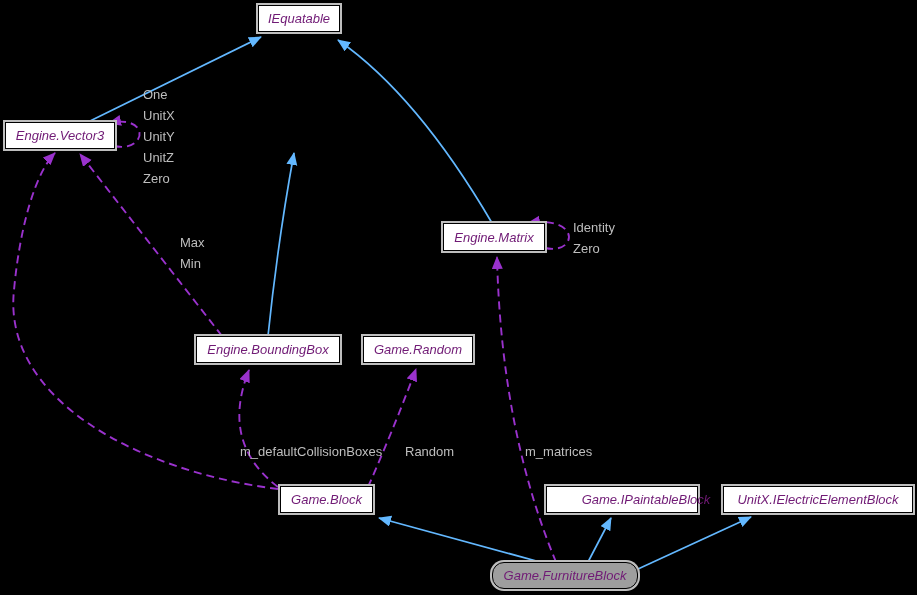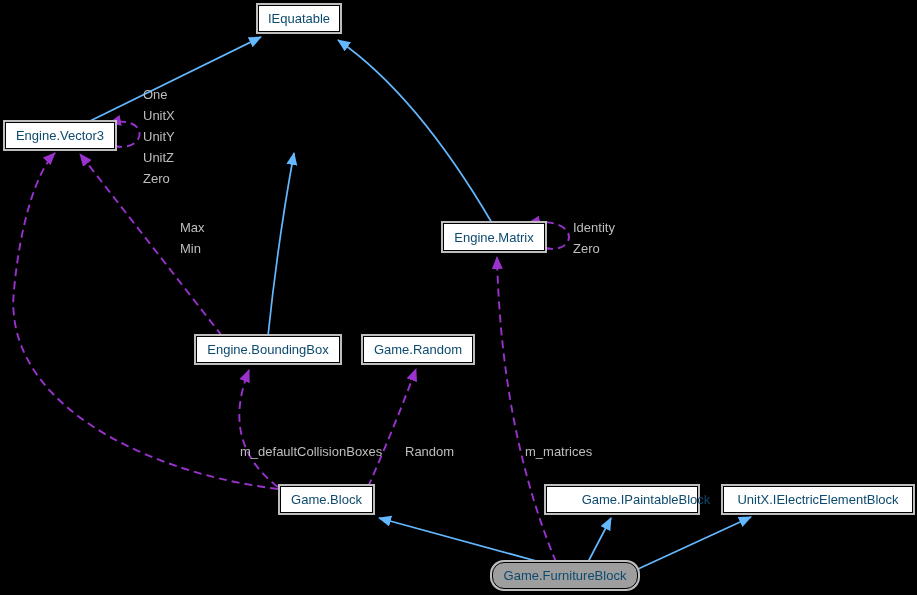--- a/index.html
+++ b/index.html
@@ -9,26 +9,27 @@
     font-family: "Liberation Sans", sans-serif;
     overflow: hidden;
   }
   .canvas { position: relative; width: 917px; height: 595px; background: #000; }
   .edges { position: absolute; left: 0; top: 0; width: 917px; height: 595px; }
   .edge-inherit { fill: none; stroke: #63B8FF; stroke-width: 1.7; }
   .edge-usage  { fill: none; stroke: #9A32CD; stroke-width: 1.9; stroke-dasharray: 8 5; }
   .node {
     position: absolute;
     display: flex; align-items: center; justify-content: center;
-    background: #FFFFFF; color: #0c4a6e;
+    background: #FFFFFF; color: #701a75;
     border: 1px solid #000000;
     box-shadow: 0 0 0 2px #BEBEBE;
     font-size: 13px; white-space: nowrap;
     box-sizing: border-box;
     cursor: pointer;
+    font-style: italic;
   }
   .node.highlight { background: #9E9E9E; }
   .edge-label {
     position: absolute; color: #BEBEBE; font-size: 13px;
     line-height: 21px; white-space: nowrap;
   }
   .edge-label span { display: block; }
 </style>
 </head>
 <body>
@@ -86,21 +87,21 @@
     <span>UnitY</span>
     <span>UnitZ</span>
     <span>Zero</span>
   </div>
 
   <div class="edge-label" style="left:573px; top:217px;">
     <span>Identity</span>
     <span>Zero</span>
   </div>
 
-  <div class="edge-label" style="left:180px; top:217px;">
+  <div class="edge-label" style="left:180px; top:232px;">
     <span>Max</span>
     <span>Min</span>
   </div>
 
 
   <div class="edge-label" style="left:240px; top:441px;">m_defaultCollisionBoxes</div>
 
   <div class="edge-label" style="left:405px; top:441px;">Random</div>
 
   <div class="edge-label" style="left:525px; top:441px;">m_matrices</div>

